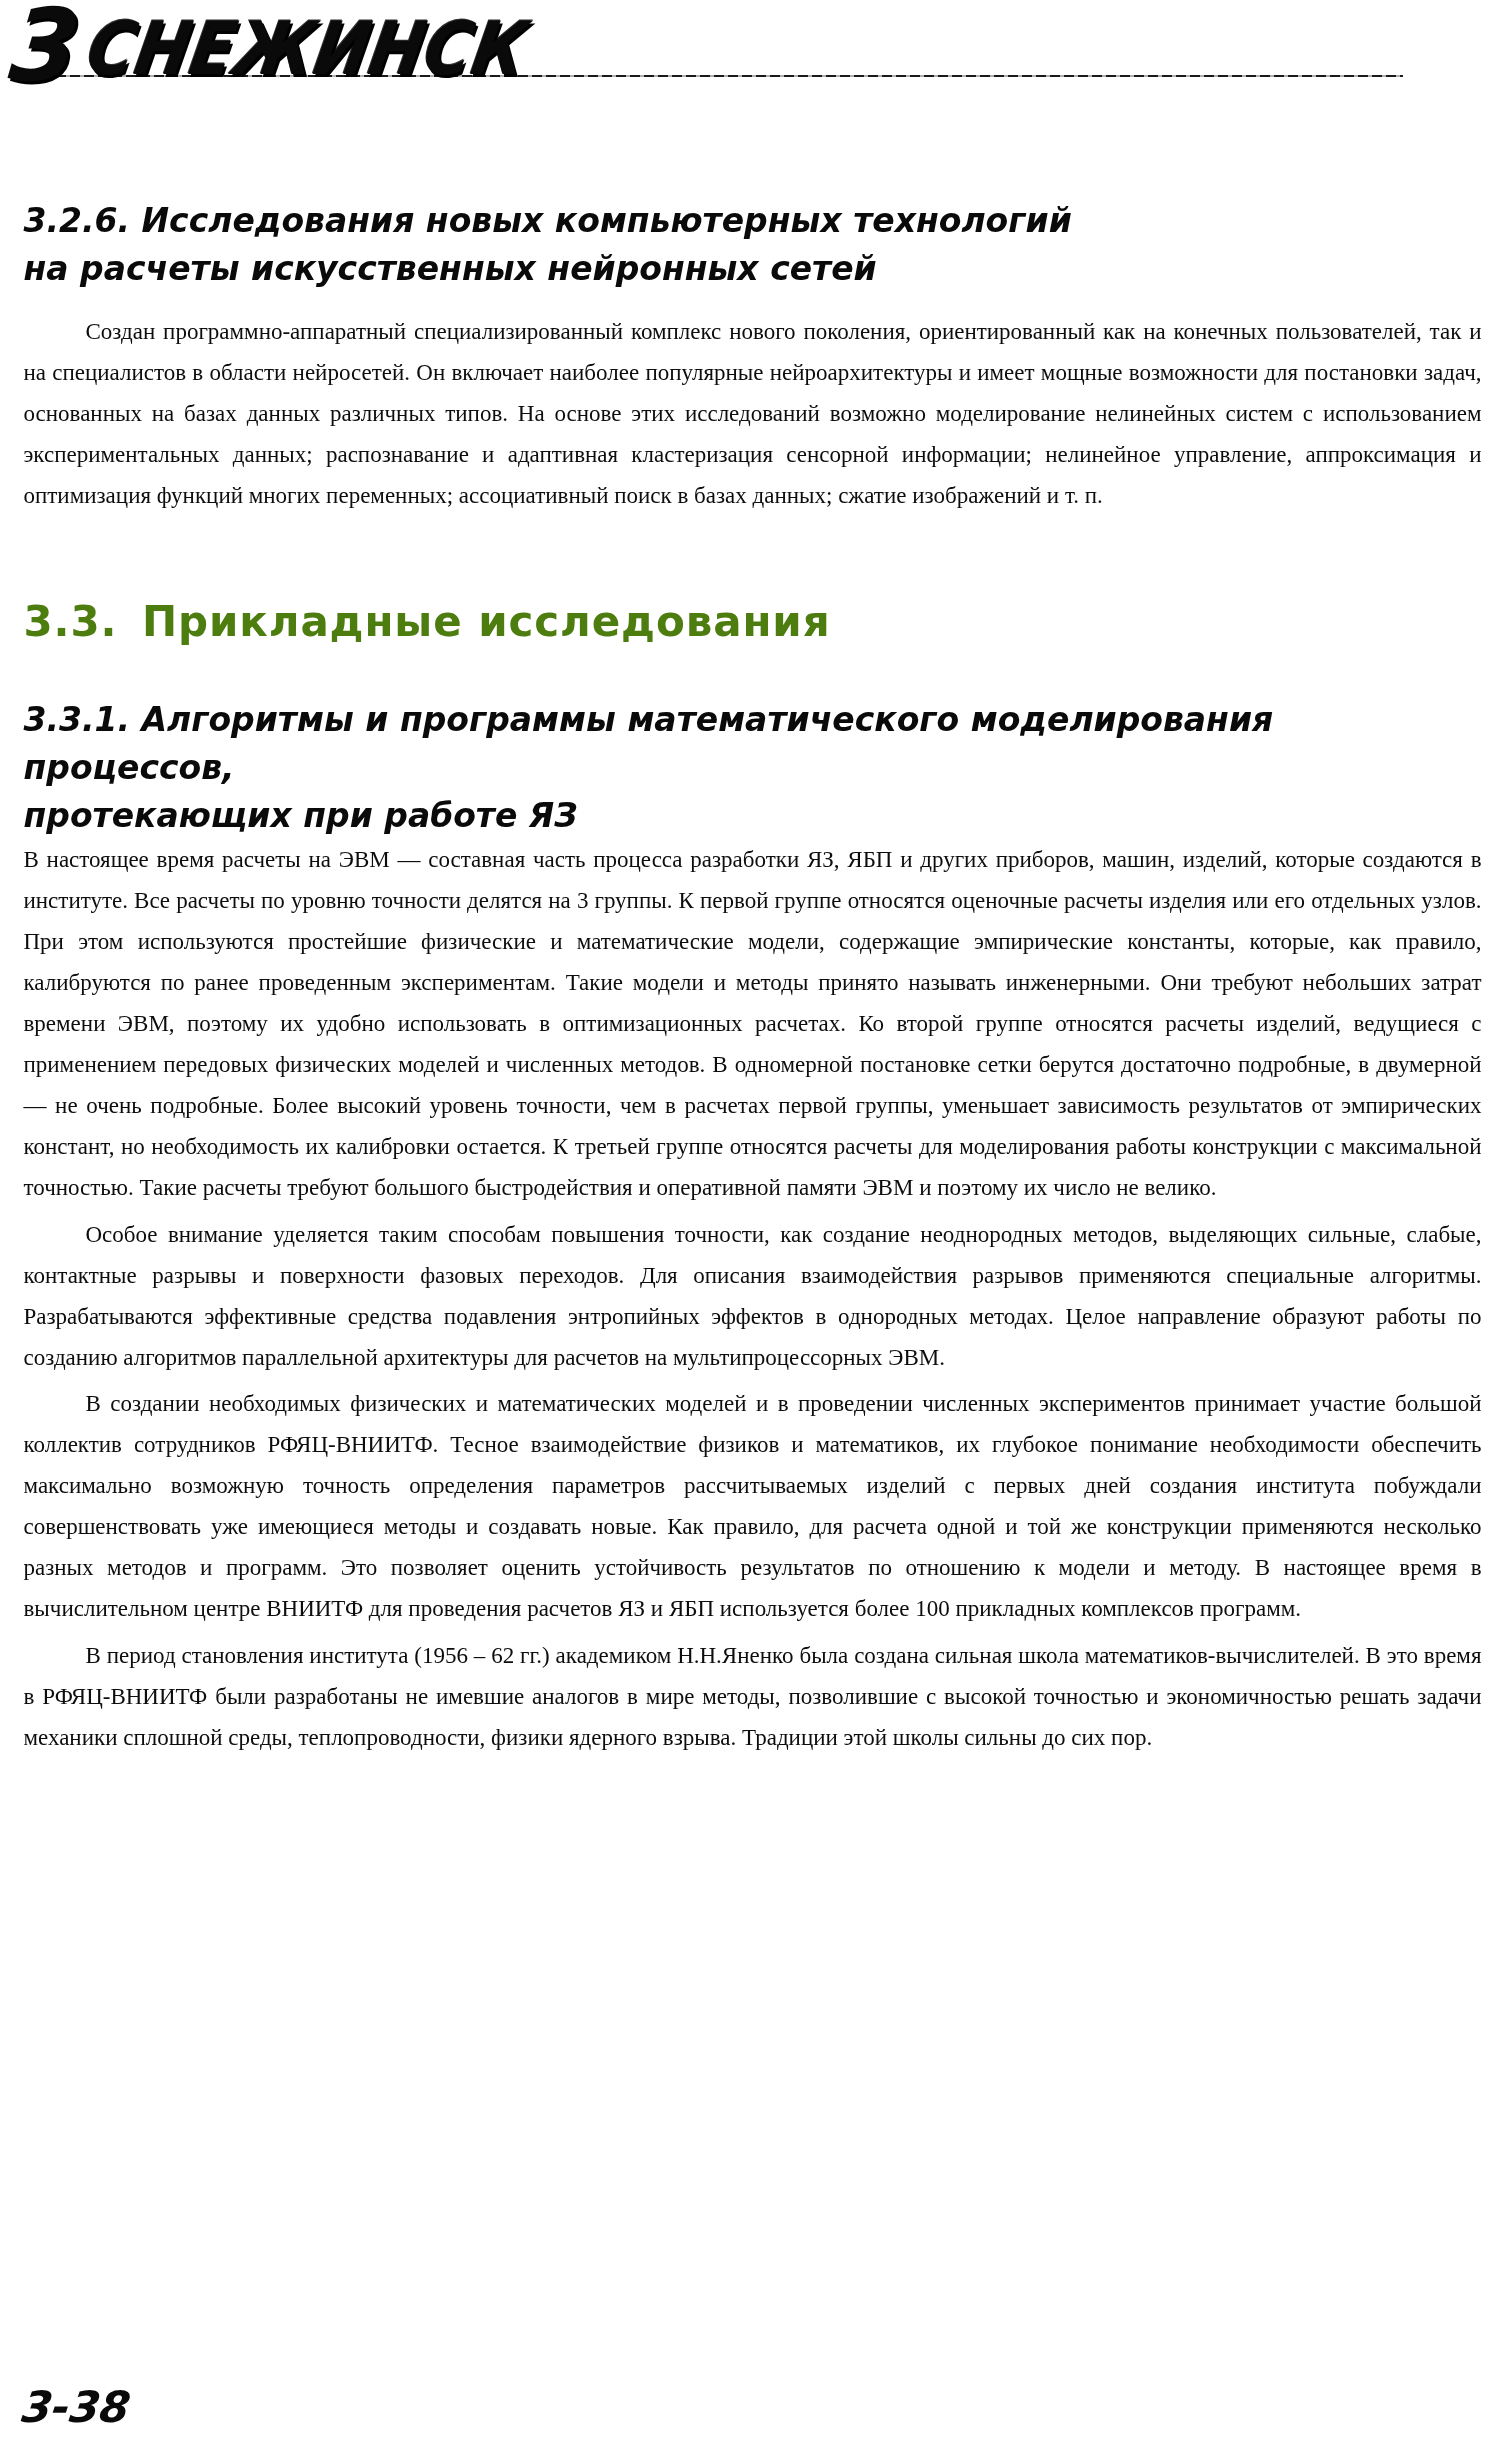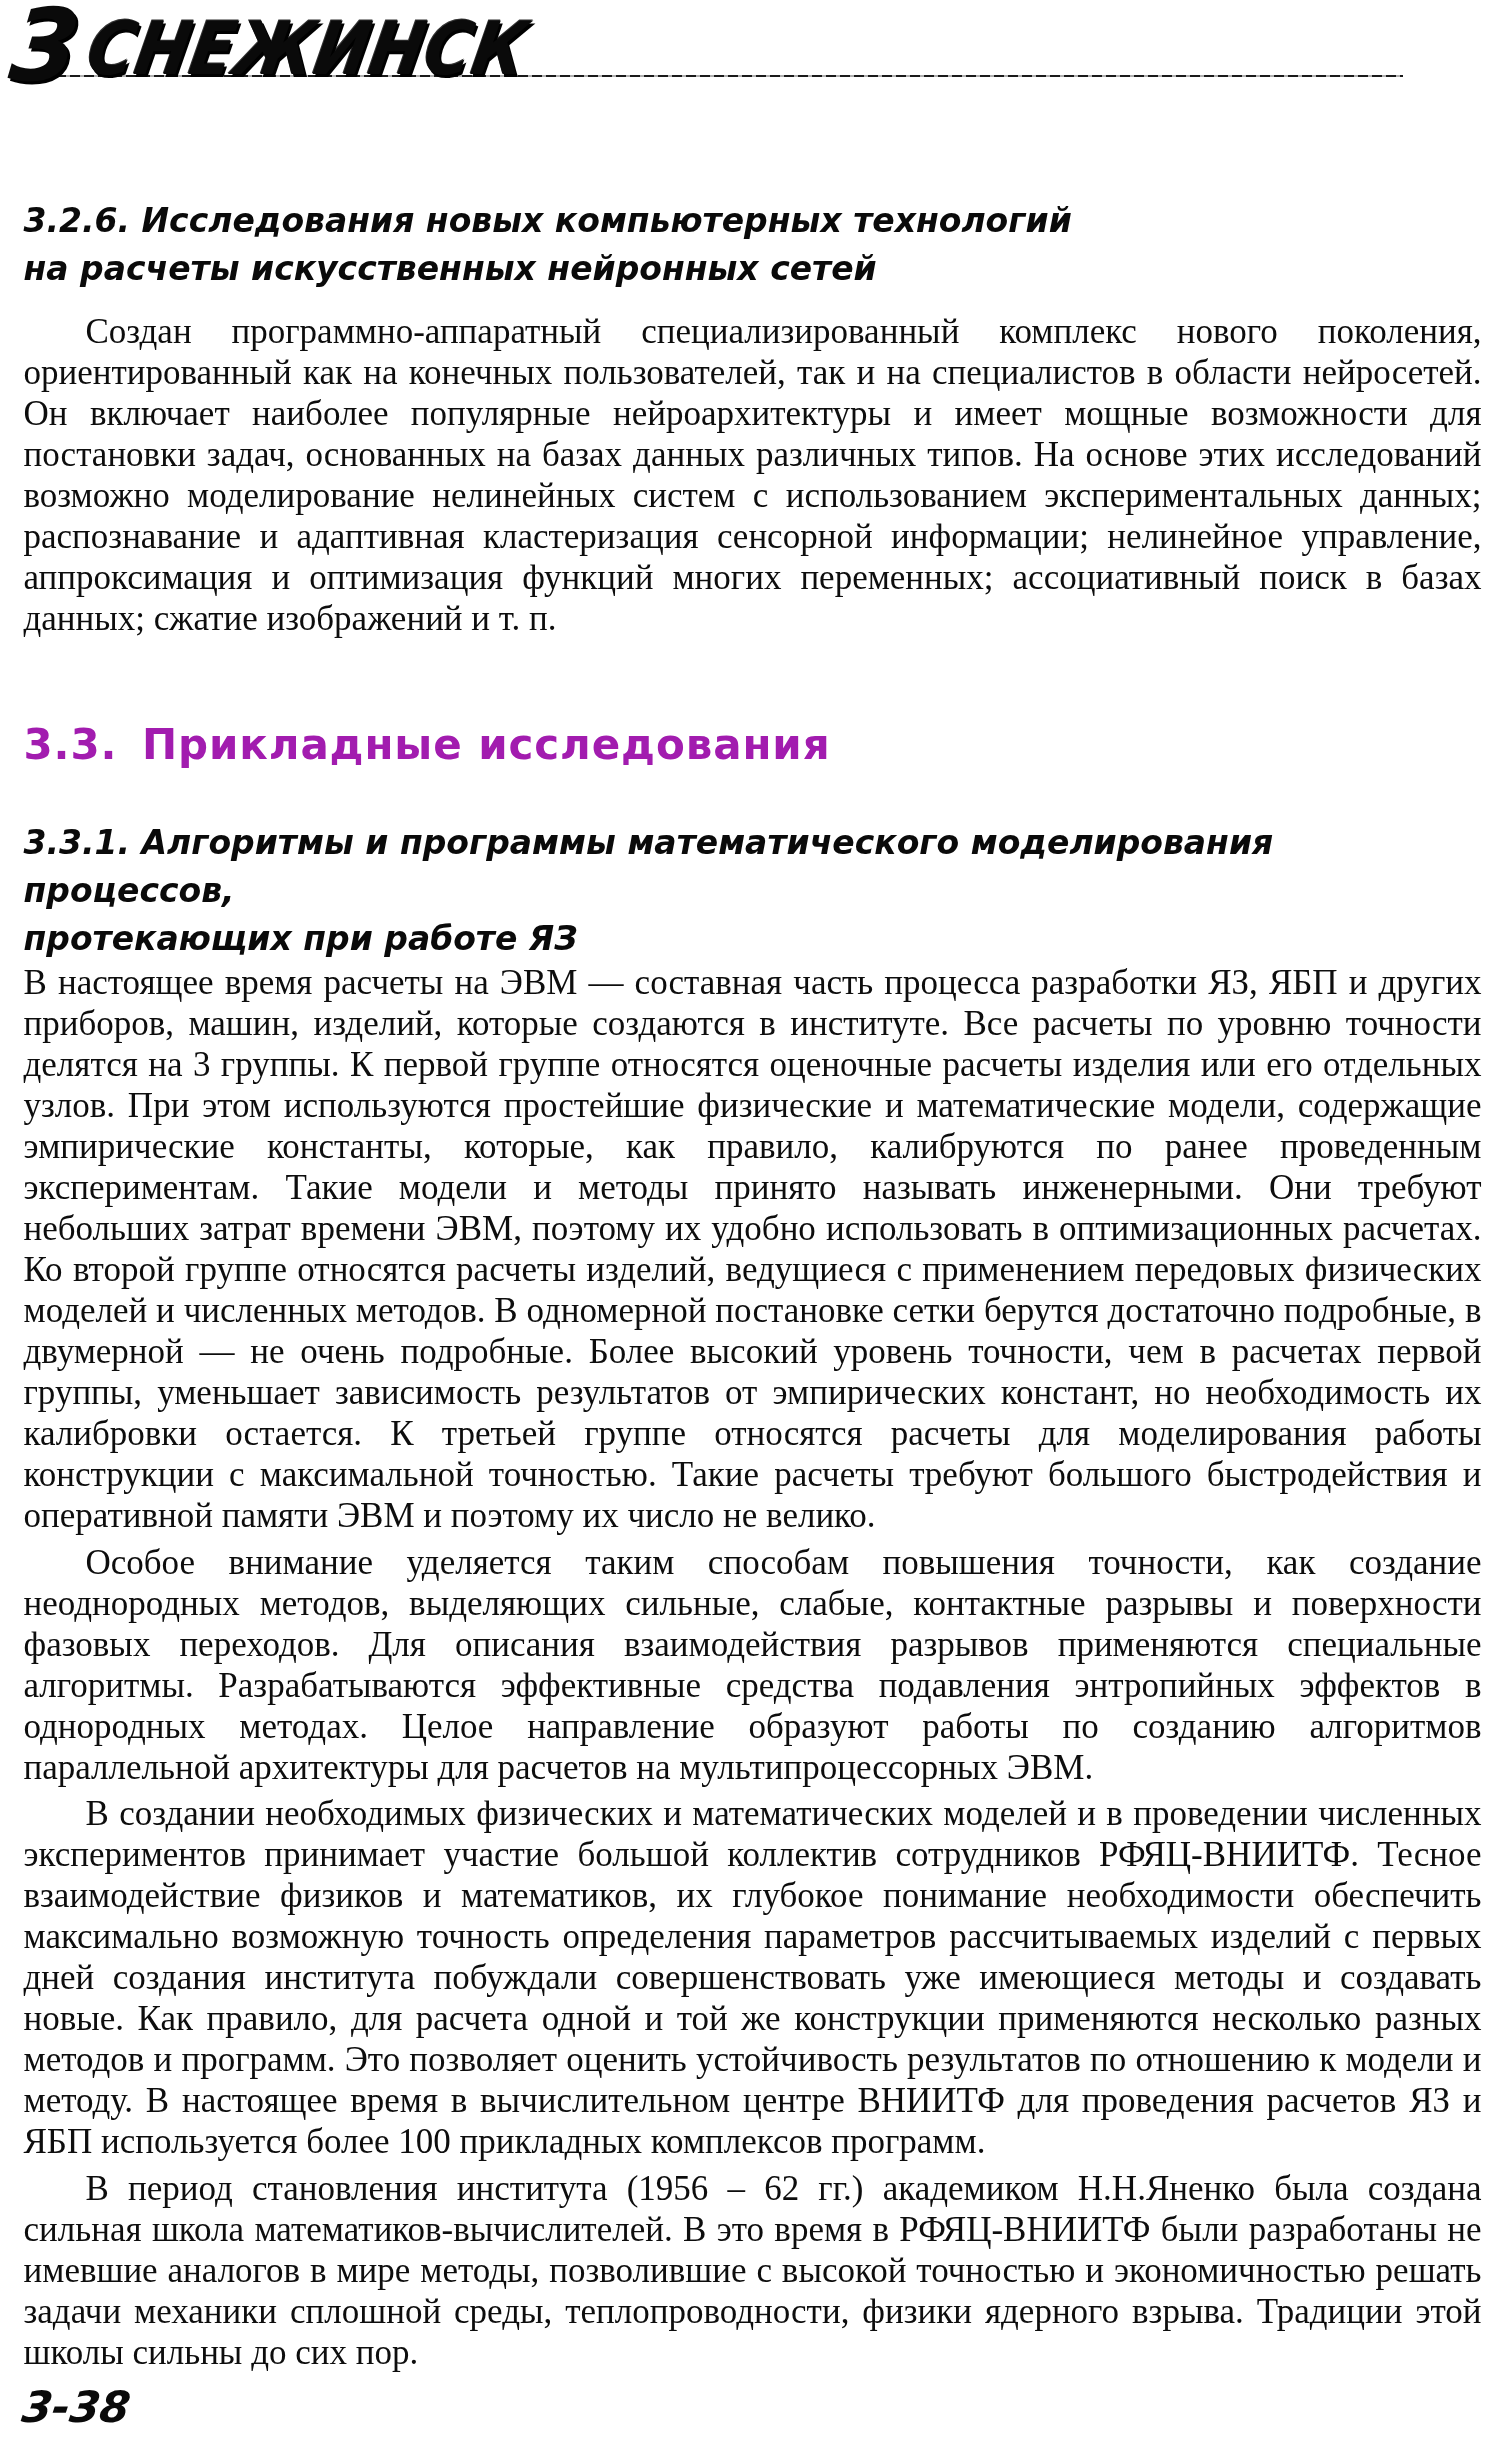--- a/index.html
+++ b/index.html
@@ -76,34 +76,34 @@
     transform: scaleY(1.02);
     transform-origin: left top;
   }
   .h-sub .line { display: block; }
 
   .h-main {
     font-family: "DejaVu Sans", "Liberation Sans", sans-serif;
     font-weight: bold;
     font-size: 42px;
     line-height: 49px;
-    color: #a21caf;
+    color: #4d7c0f;
     margin-top: 81px;
     letter-spacing: 0.9px;
   }
   .h-main .num { margin-right: 24.5px; }
 
   .h-sub.second {
     margin-top: 49px;
   }
 
   .body-text p {
     margin: 0;
     padding: 0;
-    font-size: 35px;
+    font-size: 23px;
     line-height: 41px;
     text-align: justify;
     color: #0d0d0d;
   }
   .body-text p.indent { text-indent: 62px; }
   .body-text p + p { margin-top: 5.6px; }
 
   .first-body {
     margin-top: 21px;
   }

